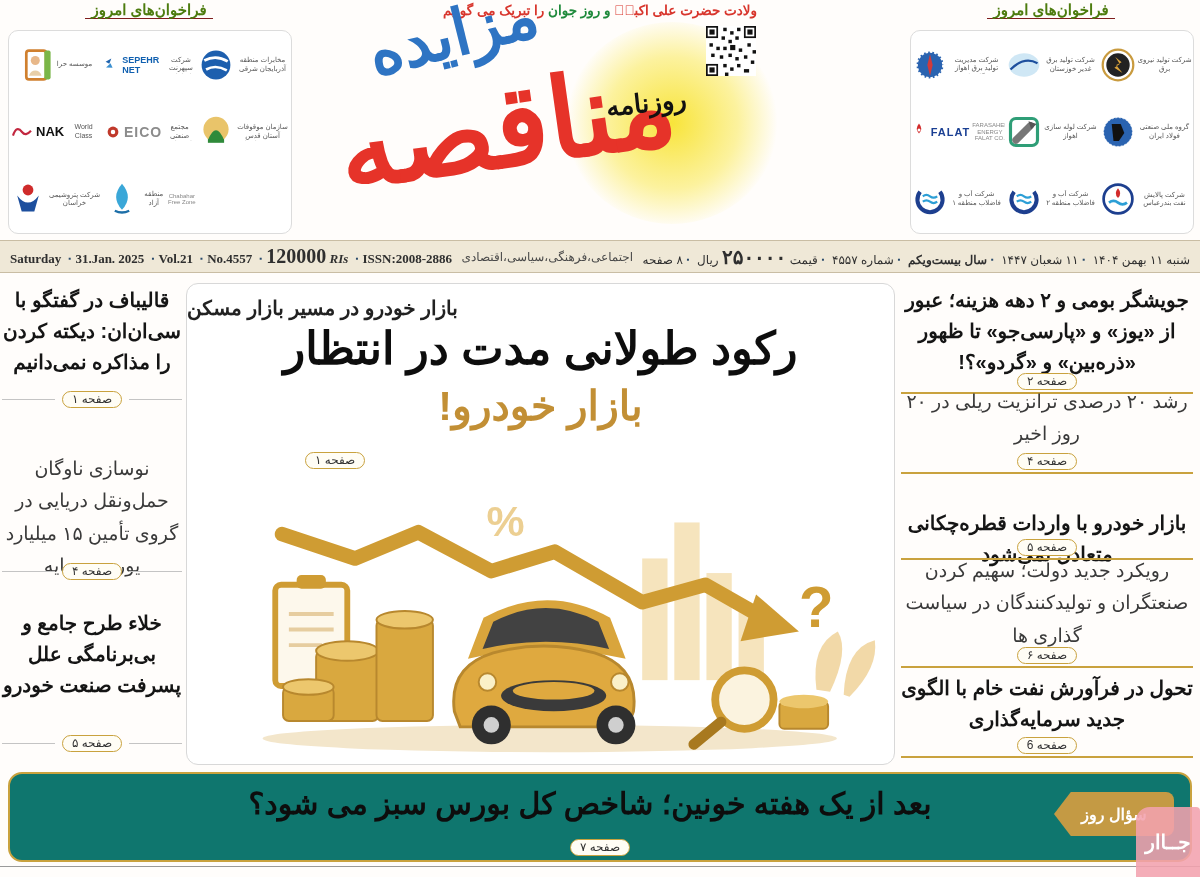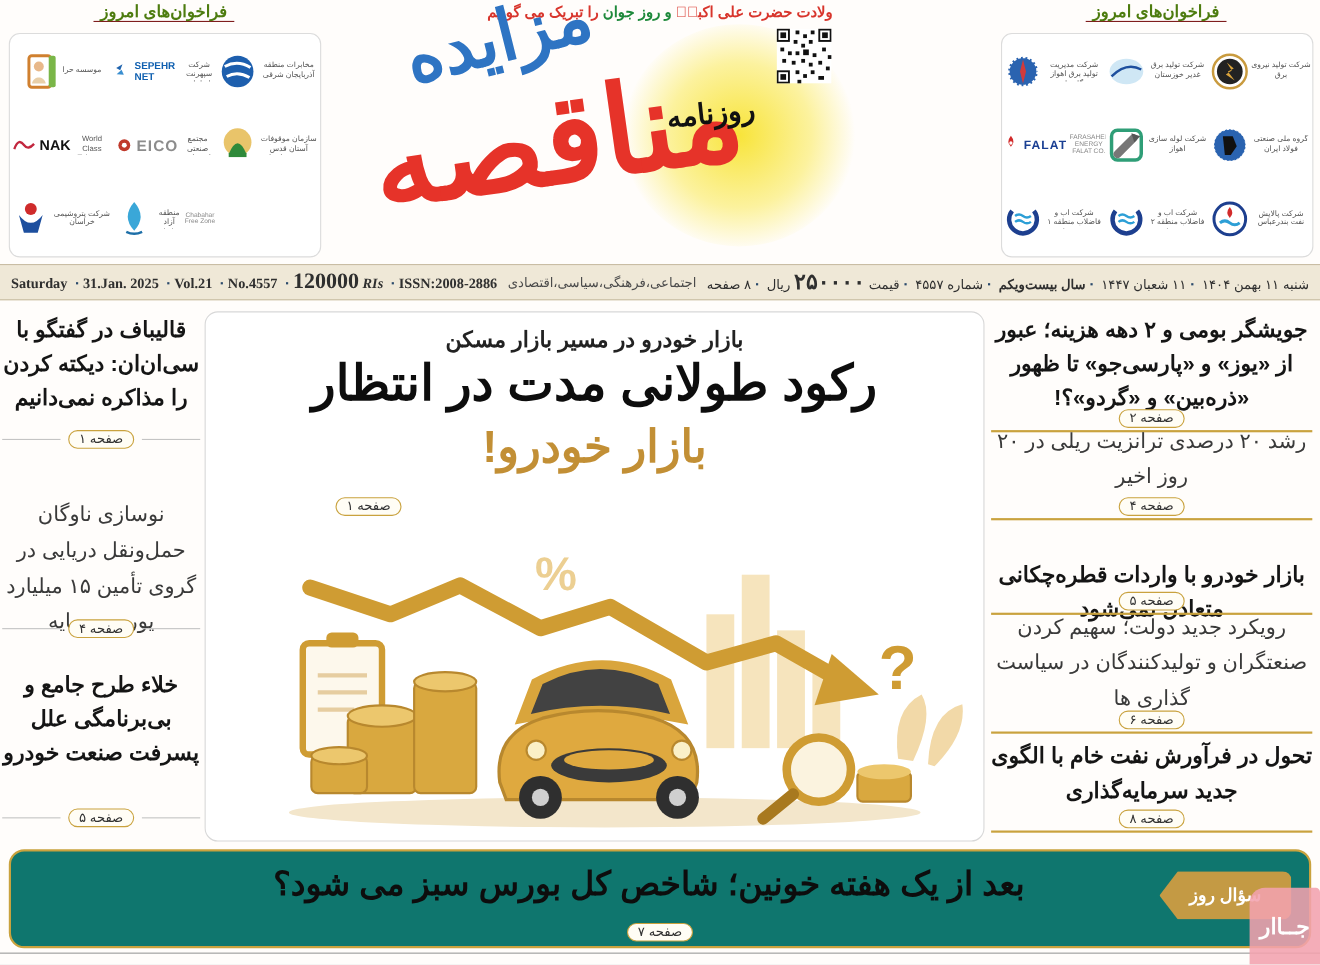--- a/index.html
+++ b/index.html
@@ -54,21 +54,21 @@
   .news{position:absolute;left:0;right:0;text-align:center;line-height:1.55;}
   .news.bold{font-weight:900;color:#151515;font-size:20px;}
   .news.light{font-weight:400;color:#3a3a3a;font-size:19px;line-height:1.7;}
   .rtagrow{position:absolute;left:0;right:0;text-align:center;
            border-bottom:2.5px solid #c9a23e;padding-bottom:2px;}
   .ltagrow{position:absolute;left:0;right:0;display:flex;align-items:center;gap:7px;}
   .hline{flex:1;height:1px;background:#c4c4c4;}
   
   .mainbox{position:absolute;left:186px;top:283px;width:707px;height:480px;background:#fff;
            border:1.5px solid #d8d8d8;border-radius:12px;}
-  .kicker{position:absolute;left:0;right:0;top:12px;text-align:center;
+  .kicker{position:absolute;left:0;right:0;top:12px;text-align:left;
           font-size:20px;font-weight:bold;color:#222;}
   .headline1{position:absolute;left:0;right:0;top:38px;text-align:center;
              font-size:45px;font-weight:900;color:#0d0d0d;white-space:nowrap;}
   .headline2{position:absolute;left:0;right:0;top:98px;text-align:center;
              font-size:41px;font-weight:900;color:#c28f35;}
   .mtag{position:absolute;left:118px;top:168px;}
   .illu{position:absolute;left:8px;top:182px;width:690px;height:292px;}
   
   .qbar{position:absolute;left:8px;top:772px;width:1184px;height:90px;background:#0f766e;
         border:2px solid #c9a23e;border-radius:14px;box-sizing:border-box;padding-left:28px;}
@@ -344,21 +344,21 @@
   <div class="col" style="left:901px;top:285px;width:292px;height:470px;" id="col-right">
       <div class="news bold" dir="rtl" style="top: 0px;">جویشگر بومی و ۲ دهه هزینه؛ عبور از «یوز» و «پارسی‌جو» تا ظهور «ذره‌بین» و «گردو»؟!</div>
       <div class="rtagrow" style="top: 86px;"><span class="ptag" dir="rtl">صفحه ۲</span></div>
       <div class="news light" dir="rtl" style="top: 101px;">رشد ۲۰ درصدی ترانزیت ریلی در ۲۰ روز اخیر</div>
       <div class="rtagrow" style="top: 166px;"><span class="ptag" dir="rtl">صفحه ۴</span></div>
       <div class="news bold" dir="rtl" style="top: 190px; margin-top: 33px;">بازار خودرو با واردات قطره‌چکانی متعادل نمی‌شود</div>
       <div class="rtagrow" style="top: 252px;"><span class="ptag" dir="rtl">صفحه ۵</span></div>
       <div class="news light" dir="rtl" style="top: 270px;">رویکرد جدید دولت؛ سهیم کردن صنعتگران و تولیدکنندگان در سیاست گذاری ها</div>
       <div class="rtagrow" style="top: 360px;"><span class="ptag" dir="rtl">صفحه ۶</span></div>
       <div class="news bold" dir="rtl" style="top: 388px;">تحول در فرآورش نفت خام با الگوی جدید سرمایه‌گذاری</div>
-      <div class="rtagrow" style="top: 450px;"><span class="ptag" dir="rtl">صفحه ۸</span></div>
+      <div class="rtagrow" style="top: 450px;"><span class="ptag" dir="rtl">صفحه 6</span></div>
     </div>
 
   <div class="mainbox">
     <div class="kicker" dir="rtl">بازار خودرو در مسیر بازار مسکن</div>
     <div class="headline1" dir="rtl">رکود طولانی مدت در انتظار</div>
     <div class="headline2" dir="rtl">بازار خودرو!</div>
     <span class="ptag mtag" dir="rtl">صفحه ۱</span>
     <svg class="illu" viewBox="0 0 700 300">
       <ellipse cx="360" cy="280" rx="295" ry="14" fill="#f3e6cb"></ellipse>
       <g fill="#f6e4bd">

